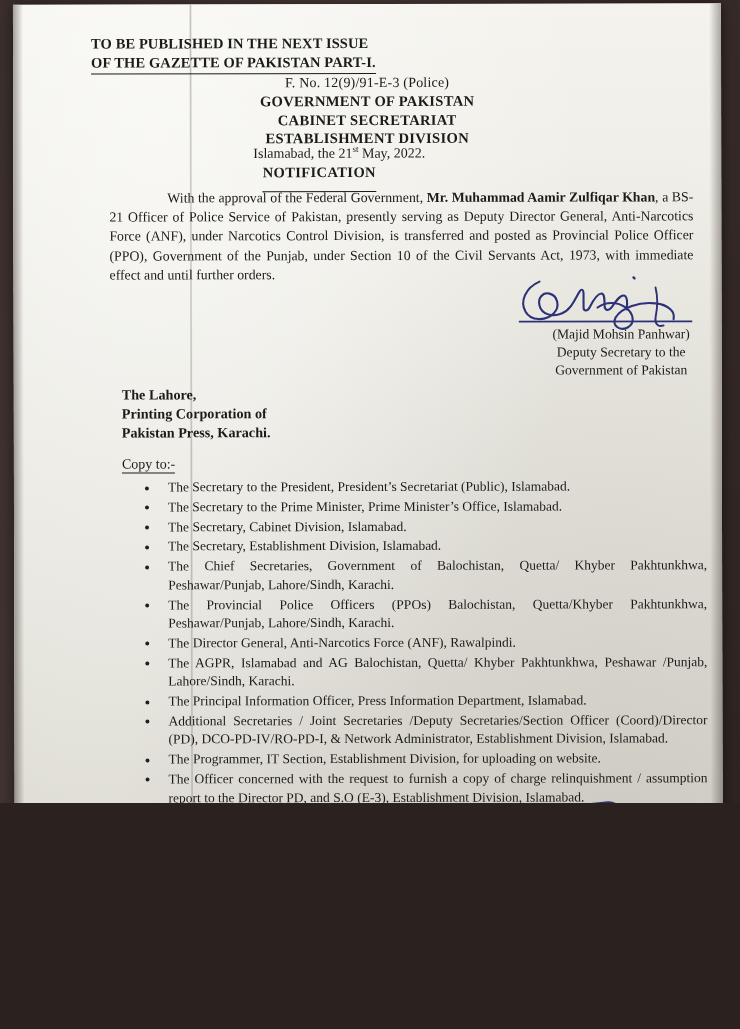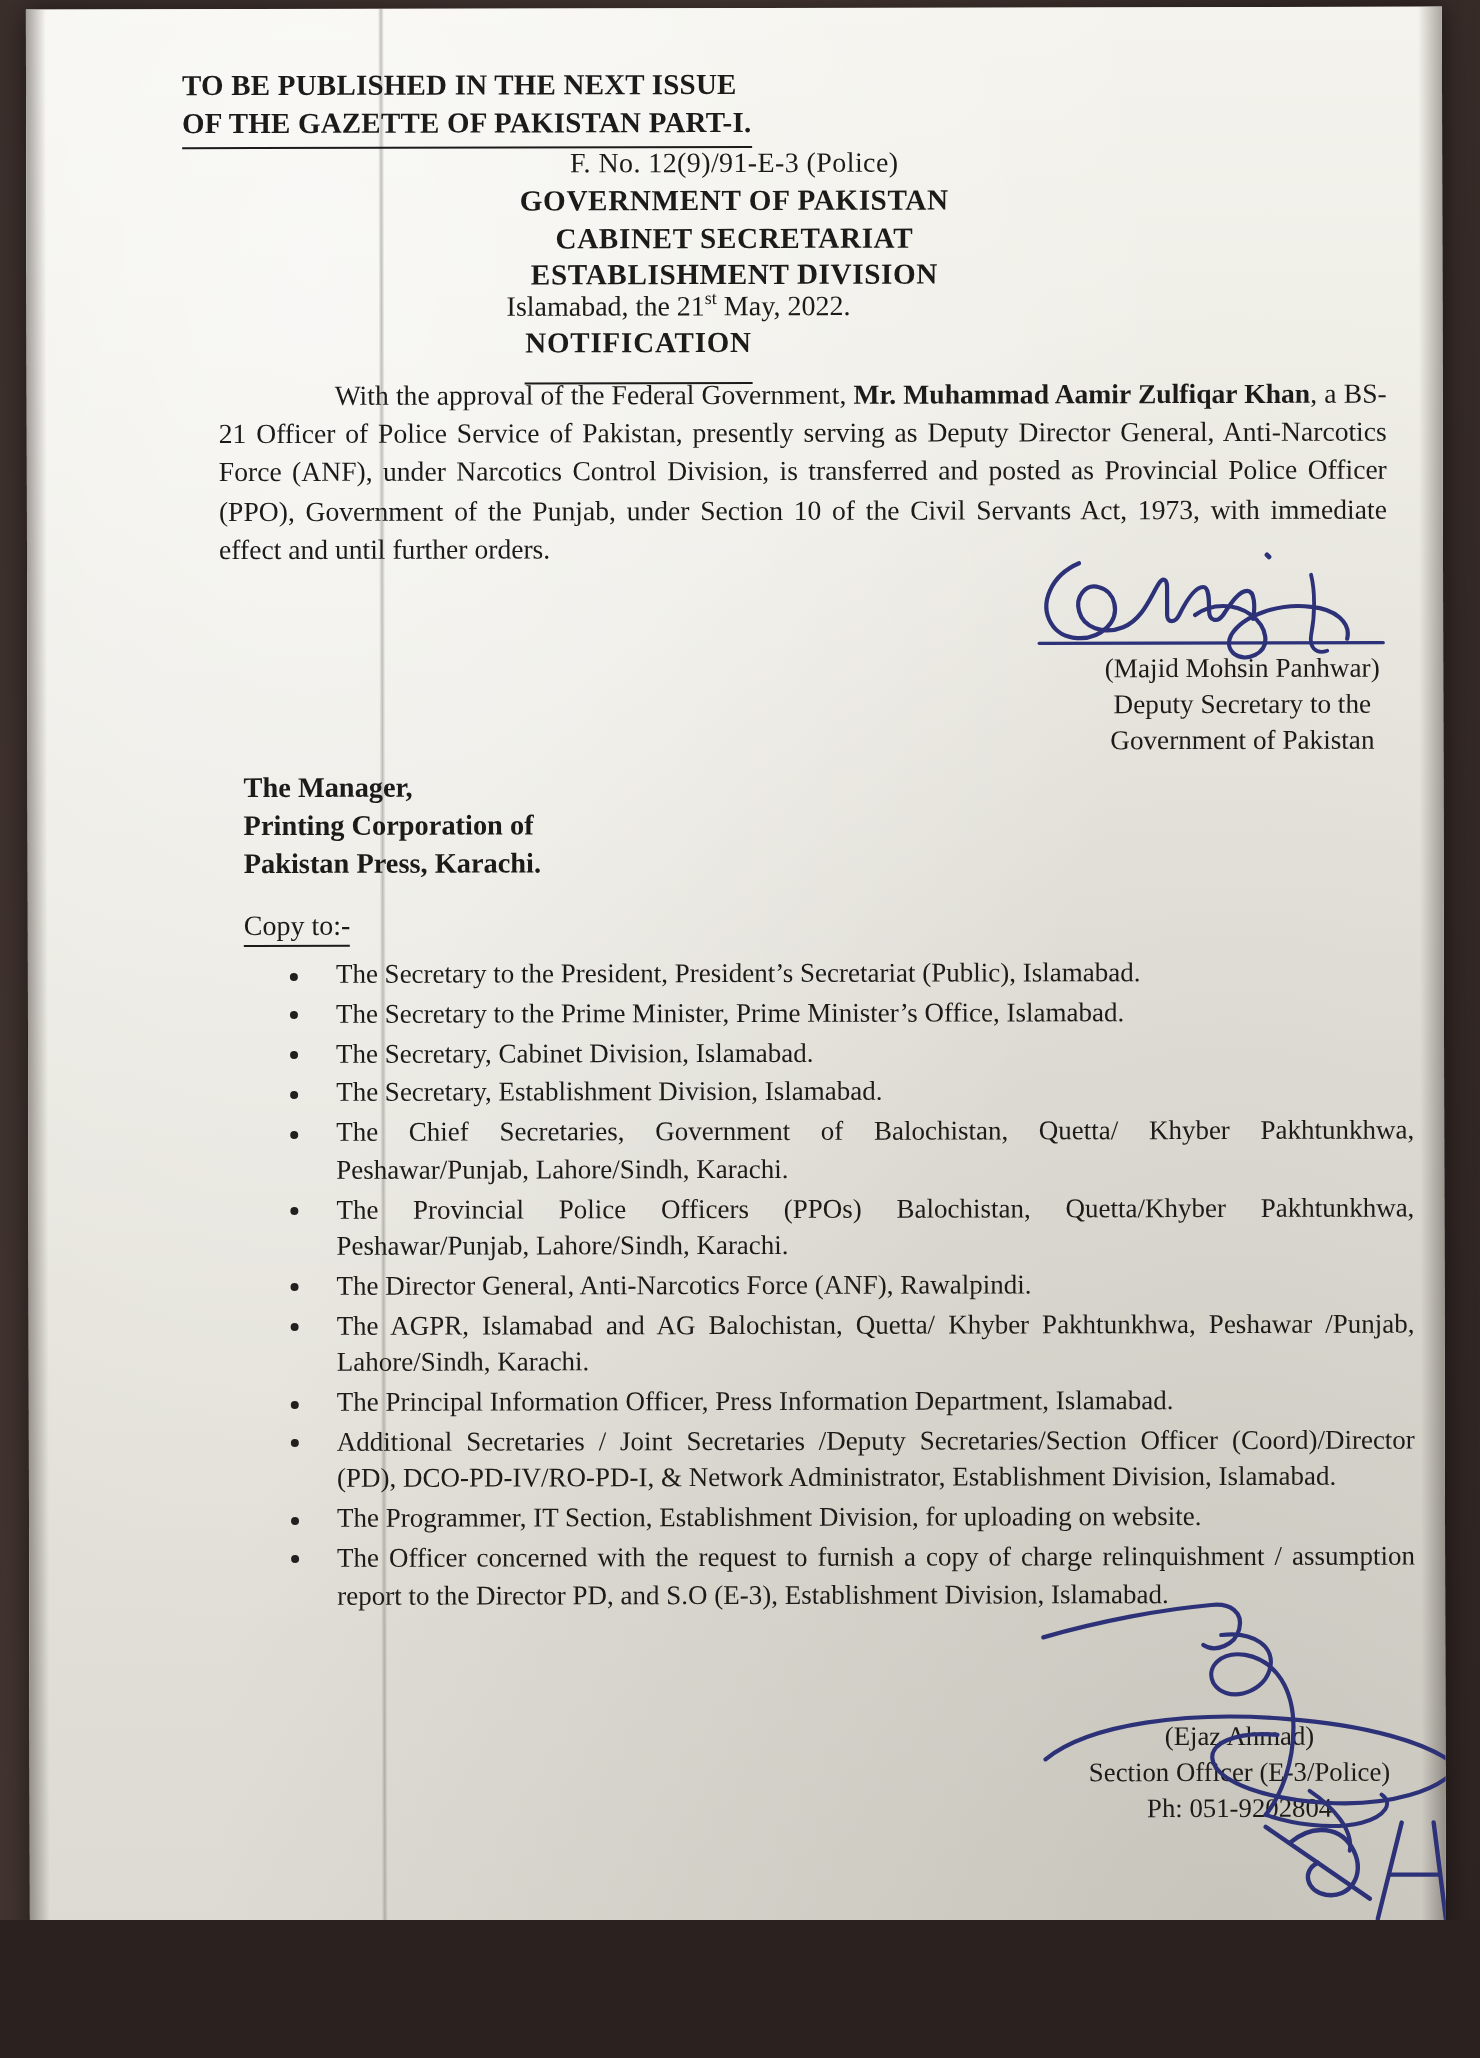--- a/index.html
+++ b/index.html
@@ -11,21 +11,21 @@
     width: 740px;
     height: 1029px;
     overflow: hidden;
     font-family: "Liberation Serif", "DejaVu Serif", serif;
   }
 
   
   .scan {
     position: relative;
     width: 740px;
-    height: 960px;
+    height: 803px;
     background: linear-gradient(100deg, #3b2f2c 0%, #4a3b36 40%, #2e2422 100%);
     overflow: hidden;
   }
 
   
   .paper {
     position: absolute;
     left: 14px;
     top: 4px;
     width: 708px;
@@ -232,21 +232,21 @@
 
       <div class="body-para"><span>With the approval of the Federal Government, </span><b>Mr. Muhammad Aamir Zulfiqar Khan</b><span>, a BS-21 Officer of Police Service of Pakistan, presently serving as Deputy Director General, Anti-Narcotics Force (ANF), under Narcotics Control Division, is transferred and posted as Provincial Police Officer (PPO), Government of the Punjab, under Section 10 of the Civil Servants Act, 1973, with immediate effect and until further orders.</span></div>
 
       <div class="sig-top">
         <div class="name">(Majid Mohsin Panhwar)</div>
         <div>Deputy Secretary to the</div>
         <div>Government of Pakistan</div>
       </div>
 
       <div class="addressee">
-        <div>The Manager,</div>
+        <div>The Lahore,</div>
         <div>Printing Corporation of</div>
         <div>Pakistan Press, Karachi.</div>
       </div>
 
       <div class="copy-to"><span>Copy to:-</span></div>
 
       <ul class="copy-list">
         <li>The Secretary to the President, President’s Secretariat (Public), Islamabad.</li>
         <li>The Secretary to the Prime Minister, Prime Minister’s Office, Islamabad.</li>
         <li>The Secretary, Cabinet Division, Islamabad.</li>

